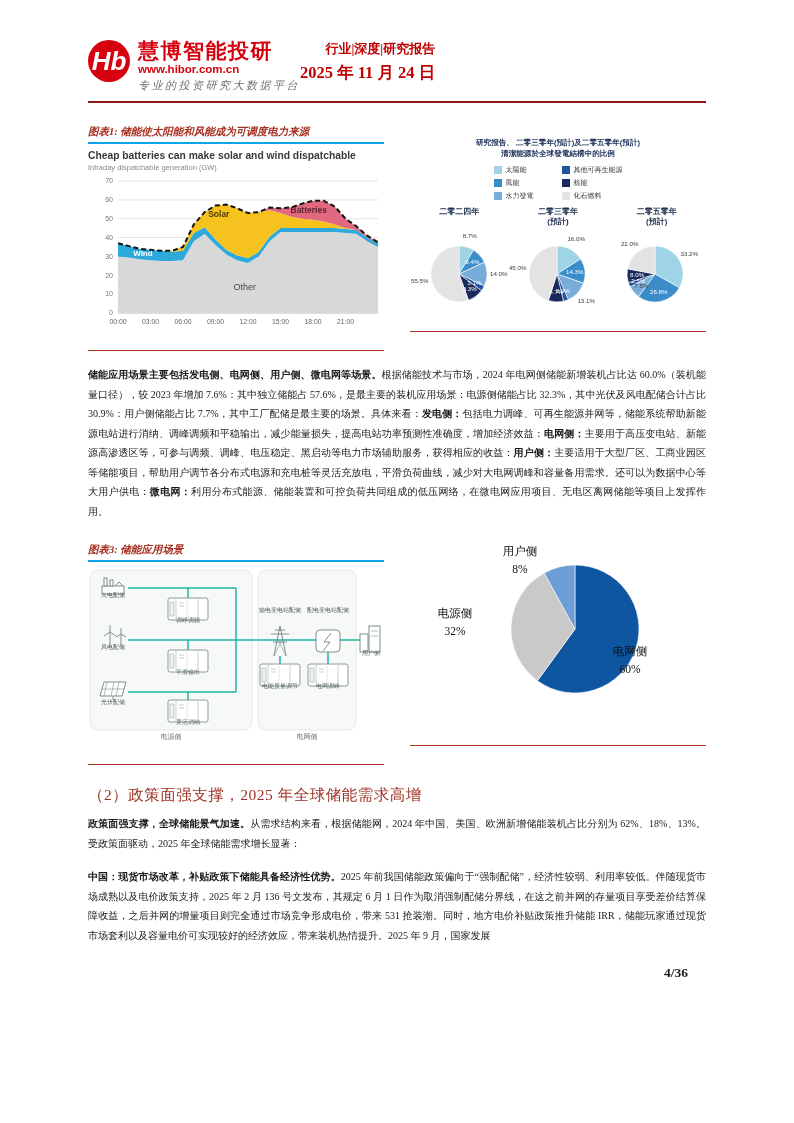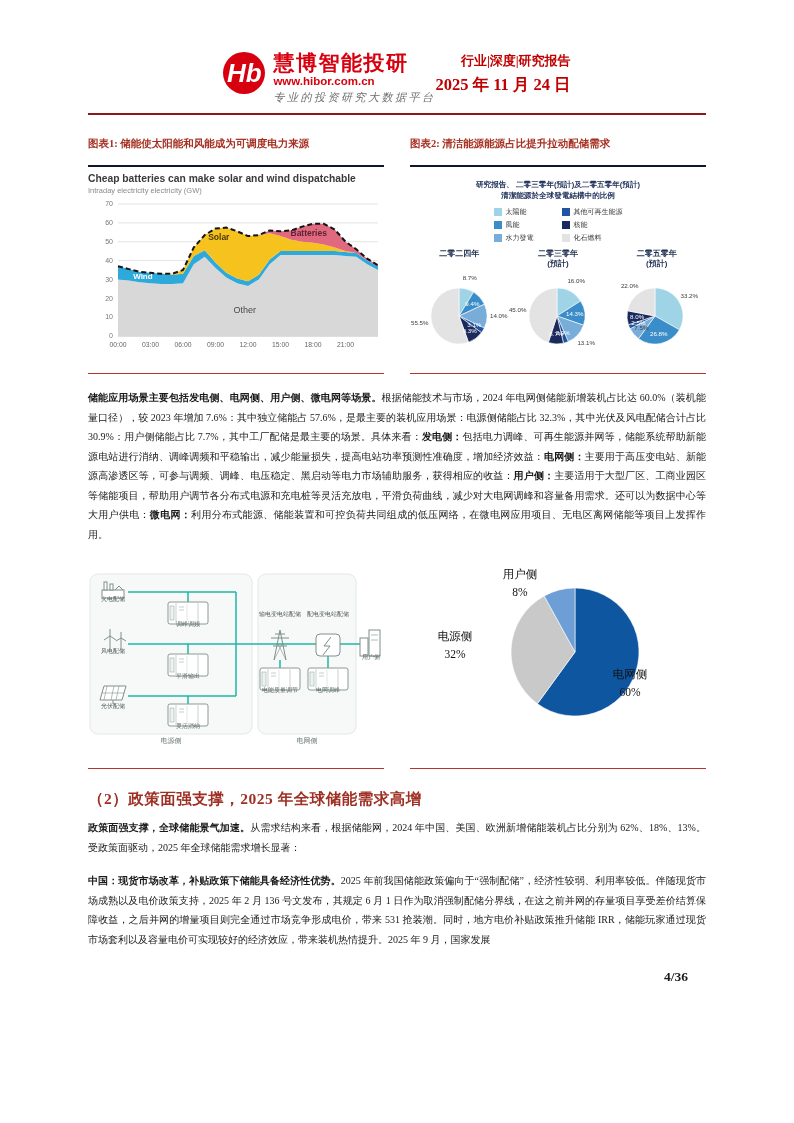--- a/index.html
+++ b/index.html
@@ -1,40 +1,40 @@
 <!DOCTYPE html>
 <html><head>
 <meta charset="utf-8">
 <style>
   html,body{margin:0;padding:0;background:#ffffff;}
   .page{position:relative;width:794px;height:1123px;background:#fff;overflow:hidden;
         font-family:"Liberation Serif",serif;color:#1a1a1a;}
   .inner{position:absolute;left:88px;top:40px;width:618px;}
 
   
-  .hdr{display:flex;justify-content:center;align-items:flex-start;
-       padding-bottom:8px;border-bottom:2px solid #8b1a1a;margin-top:12px;}
+  .hdr{display:flex;justify-content:flex-start;align-items:flex-start;
+       padding-bottom:8px;border-bottom:2px solid #8b1a1a;}
   .logo-wrap{display:flex;gap:8px;align-items:flex-start;}
   .logo-mark{width:42px;height:42px;border-radius:50%;background:#d7000f;color:#fff;
              display:flex;align-items:center;justify-content:center;
              font:italic bold 26px "Liberation Sans",sans-serif;}
   .brand{color:#d7000f;font-weight:bold;font-size:21px;letter-spacing:1.5px;
          font-family:"Liberation Sans",sans-serif;line-height:1.05;}
   .brand-url{color:#d7000f;font-weight:bold;font-size:11.5px;
              font-family:"Liberation Sans",sans-serif;margin-top:1px;}
   .tagline{color:#6f6f6f;font-size:11px;letter-spacing:2.5px;margin-top:3px;font-style:italic;}
   .hdr-right{text-align:right;color:#c00000;}
   .doc-type{font-size:13px;font-weight:bold;}
   .doc-date{font-size:16.5px;font-weight:bold;margin-top:4px;}
 
   
   .fig-row{display:flex;gap:26px;margin-top:22px;}
   figure.fig{width:296px;margin:0;}
-  figcaption{color:#a63022;font-weight:bold;font-size:10.5px;
-             padding-bottom:14px;border-bottom:2px solid #0f172a;}
+  figcaption{color:#a63022;font-weight:bold;font-style:italic;font-size:10.5px;
+             padding-bottom:3px;border-bottom:2px solid #0ea5e9;}
   .fig-body{position:relative;padding-top:6px;border-bottom:1.5px solid #b5352a;}
   .fb1{height:200px;}
   .fb2{height:196px;}
 
   .c1-title{font-family:"Liberation Sans",sans-serif;font-weight:bold;color:#3a3a3a;font-size:10.3px;}
   .c1-sub{font-family:"Liberation Sans",sans-serif;color:#8a8a8a;font-size:7.5px;margin:2px 0 1px;}
 
   .c2-title{font-family:"Liberation Sans",sans-serif;color:#24365e;font-weight:bold;
             font-size:7.6px;text-align:center;line-height:1.45;margin-top:6px;}
   #c2-legend{display:grid;grid-template-rows:repeat(3,auto);grid-auto-flow:column;
@@ -51,21 +51,21 @@
   .d3l{position:absolute;font-family:"Liberation Sans",sans-serif;font-size:6px;
        color:#55655f;text-align:center;line-height:1.1;}
   .d3p{position:absolute;font-family:"Liberation Sans",sans-serif;font-size:7px;
        color:#6b7a76;text-align:center;}
 
   
   .f4-label{position:absolute;text-align:center;font-size:11.5px;line-height:1.55;color:#111;}
 
   
   .body-text{font-size:10px;line-height:1.95;text-align:justify;margin:14px 0 0;}
-  .section-heading{font-size:15.5px;color:#9e2f23;font-weight:bold;margin:20px 0 0;letter-spacing:0.5px;}
+  .section-heading{font-size:15.5px;color:#9e2f23;font-weight:normal;margin:20px 0 0;letter-spacing:0.5px;}
   .page-num{text-align:right;font-weight:bold;font-size:13.5px;margin-top:20px;padding-right:18px;}
 </style>
 </head>
 <body>
 
 <div class="page">
   <div class="inner">
 
     <div class="hdr">
       <div class="logo-wrap">
@@ -82,21 +82,21 @@
         <div class="doc-type">行业|深度|研究报告</div>
         <div class="doc-date">2025 年 11 月 24 日</div>
       </div>
     </div>
 
     <div class="fig-row">
       <figure class="fig">
         <figcaption>图表1: 储能使太阳能和风能成为可调度电力来源</figcaption>
         <div class="fig-body fb1">
           <div class="c1-title">Cheap batteries can make solar and wind dispatchable</div>
-          <div class="c1-sub">Intraday electricity electricity (GW)</div>
+          <div class="c1-sub">Intraday dispatchable generation (GW)</div>
           <div id="chart1"><svg viewBox="0 0 296 166" width="296" height="166" font-family="Liberation Sans, sans-serif">
                 <line x1="30" x2="290" y1="140.0" y2="140.0" stroke="#bdbdbd" stroke-width="1"></line>
                 <text x="25" y="142.3" text-anchor="end" font-size="7" fill="#777">0</text>
                 <line x1="30" x2="290" y1="121.1" y2="121.1" stroke="#e4e4e4" stroke-width="1"></line>
                 <text x="25" y="123.4" text-anchor="end" font-size="7" fill="#777">10</text>
                 <line x1="30" x2="290" y1="102.3" y2="102.3" stroke="#e4e4e4" stroke-width="1"></line>
                 <text x="25" y="104.6" text-anchor="end" font-size="7" fill="#777">20</text>
                 <line x1="30" x2="290" y1="83.4" y2="83.4" stroke="#e4e4e4" stroke-width="1"></line>
                 <text x="25" y="85.7" text-anchor="end" font-size="7" fill="#777">30</text>
                 <line x1="30" x2="290" y1="64.6" y2="64.6" stroke="#e4e4e4" stroke-width="1"></line>
@@ -122,21 +122,20 @@
                 <text x="257.5" y="151" text-anchor="middle" font-size="6.8" fill="#666">21:00</text>
                 <text x="54.9" y="83.4" text-anchor="middle" font-size="8" fill="#ffffff" font-weight="bold">Wind</text>
                 <text x="130.8" y="43.8" text-anchor="middle" font-size="8.5" fill="#4a3b08" font-weight="bold">Solar</text>
                 <text x="220.7" y="40.1" text-anchor="middle" font-size="8.5" fill="#5c2334" font-weight="bold">Batteries</text>
                 <text x="156.8" y="117.4" text-anchor="middle" font-size="9" fill="#4a4a4a">Other</text>
               </svg></div>
         </div>
       </figure>
 
       <figure class="fig">
-        <figcaption>图表2: 清洁能源能源占比提升拉动配储需求</figcaption>
         <div class="fig-body fb1">
           <div class="c2-title">
             <div>研究报告、 二零三零年(預計)及二零五零年(預計)</div>
             <div>清潔能源於全球發電結構中的比例</div>
           </div>
           <div id="c2-legend">
               <span class="lg-item"><span class="lg-sw" style="background:#9fd3e6"></span>太陽能</span>
               <span class="lg-item"><span class="lg-sw" style="background:#3a8dc8"></span>風能</span>
               <span class="lg-item"><span class="lg-sw" style="background:#79add9"></span>水力發電</span>
               <span class="lg-item"><span class="lg-sw" style="background:#2053a4"></span>其他可再生能源</span>
@@ -202,20 +201,21 @@
               </svg>
             </div>
         </div>
       </figure>
     </div>
 
     <p class="body-text"><b>储能应用场景主要包括发电侧、电网侧、用户侧、微电网等场景。</b><span>根据储能技术与市场，2024 年电网侧储能新增装机占比达 60.0%（装机能量口径），较 2023 年增加 7.6%：其中独立储能占 57.6%，是最主要的装机应用场景：电源侧储能占比 32.3%，其中光伏及风电配储合计占比 30.9%：用户侧储能占比 7.7%，其中工厂配储是最主要的场景。具体来看：</span><b>发电侧：</b><span>包括电力调峰、可再生能源并网等，储能系统帮助新能源电站进行消纳、调峰调频和平稳输出，减少能量损失，提高电站功率预测性准确度，增加经济效益：</span><b>电网侧：</b><span>主要用于高压变电站、新能源高渗透区等，可参与调频、调峰、电压稳定、黑启动等电力市场辅助服务，获得相应的收益：</span><b>用户侧：</b><span>主要适用于大型厂区、工商业园区等储能项目，帮助用户调节各分布式电源和充电桩等灵活充放电，平滑负荷曲线，减少对大电网调峰和容量备用需求。还可以为数据中心等大用户供电：</span><b>微电网：</b><span>利用分布式能源、储能装置和可控负荷共同组成的低压网络，在微电网应用项目、无电区离网储能等项目上发挥作用。</span></p>
 
     <div class="fig-row">
       <figure class="fig">
+        <figcaption>图表3: 储能应用场景</figcaption>
         <div class="fig-body fb2">
           <svg viewBox="0 0 296 166" width="296" height="166">
             <defs>
               <g id="bat">
                 <rect x="0" y="0" width="40" height="22" rx="2" fill="#fff" stroke="#8a9a96"></rect>
                 <line x1="8" y1="0" x2="8" y2="22" stroke="#c9d2cf"></line>
                 <line x1="30" y1="0" x2="30" y2="22" stroke="#c9d2cf"></line>
                 <line x1="19" y1="2" x2="19" y2="20" stroke="#e1e7e5"></line>
                 <rect x="2" y="4" width="4" height="14" fill="#eef2f1" stroke="#9fb0ab" stroke-width="0.6"></rect>
                 <path d="M11,5 h5 M11,8 h5" stroke="#9fb0ab" stroke-width="0.6"></path>

